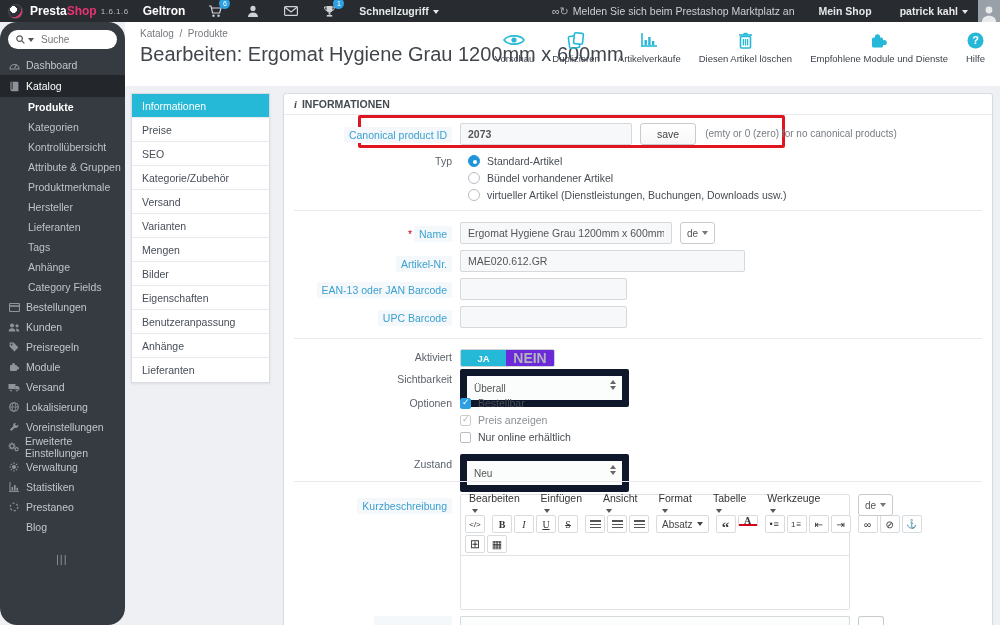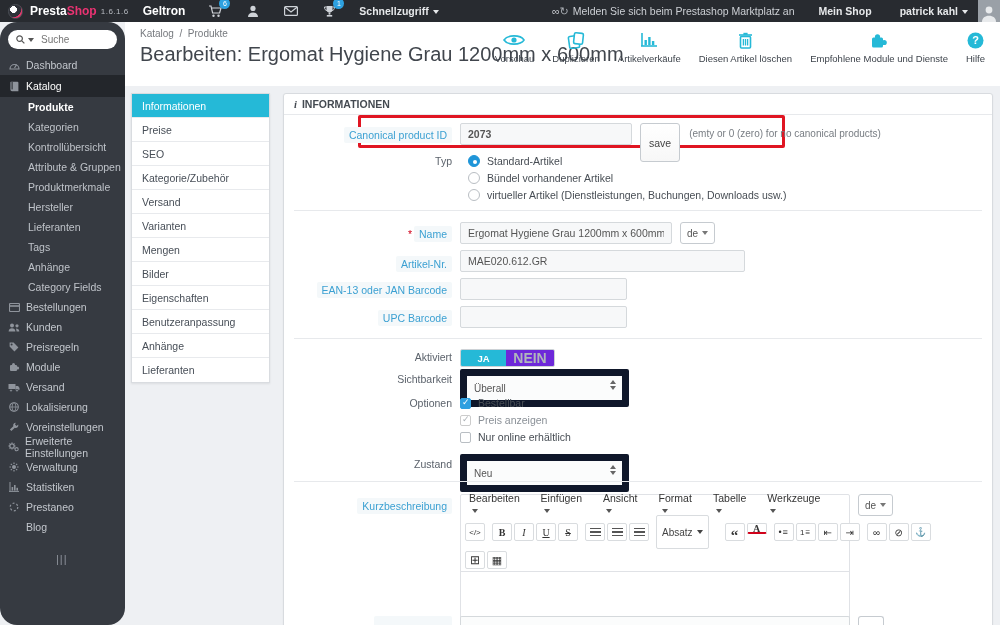--- a/index.html
+++ b/index.html
@@ -75,22 +75,22 @@
     border:1px solid #d8dbdf; border-radius:3px; box-shadow:0 1px 2px rgba(0,0,0,.06); }
   .panel-head { height:21px; line-height:21px; padding-left:10px; font-size:10.5px; font-weight:bold;
     color:#444a51; border-bottom:1px solid #e7e9ec; }
   .panel-head .info-i { font-family:"Liberation Serif", serif; font-weight:bold; font-style:italic; margin-right:5px; }
   .frow { position:absolute; left:4px; right:0; display:flex; align-items:flex-start; }
   .lbl { width:172px; text-align:right; padding-right:8px; font-size:10.5px; color:#5b626b; padding-top:4px; }
   .chip { display:inline-block; background:#f4f8fa; color:#3ba0d2; padding:2px 5px; border-radius:2px; }
   .req { color:#d0021b; margin-right:2px; }
   .txt-input { height:22px; border:1px solid #d5d9dc; border-radius:2px; background:#f7f8f9;
     font-size:10.5px; color:#555; padding:0 7px; font-family:"Liberation Sans", sans-serif; outline:none; }
-  .btn { height:39px; border:1px solid #c6cbd0; border-radius:3px; background:linear-gradient(#fff,#f7f7f7);
-    font-size:10.5px; color:#444; padding:0 8px; cursor:pointer; font-family:"Liberation Sans", sans-serif; }
+  .btn { height:22px; border:1px solid #c6cbd0; border-radius:3px; background:linear-gradient(#fff,#f7f7f7);
+    font-size:10.5px; color:#444; padding:0 16px; cursor:pointer; font-family:"Liberation Sans", sans-serif; }
   .hint { font-size:10px; color:#787d83; padding-top:5px; margin-left:9px; }
   .red-box { position:absolute; left:74px; top:21px; width:427px; height:33px;
     border:3px solid #e01522; border-radius:2px; }
   .divider { position:absolute; left:10px; right:10px; height:1px; background:#e7e9ec; }
 
   .radio-row { display:flex; align-items:center; margin-bottom:4px; height:13px; }
   .radio { width:12px; height:12px; border-radius:50%; border:1px solid #b9bec3; background:#fff; margin-right:7px; }
   .radio.sel { background:#1f95d8; border-color:#1f95d8; position:relative; }
   .radio.sel::after { content:""; position:absolute; left:4px; top:4px; width:4px; height:4px;
     border-radius:50%; background:#fff; }
@@ -144,21 +144,21 @@
   .tb-ul::before { content:"\2022\2261"; letter-spacing:1px; font-size:9px; }
   .tb-ol::before { content:"1\2261"; letter-spacing:1px; font-size:8px; }
   .tb-outdent::before { content:"\21E4"; }
   .tb-indent::before { content:"\21E5"; }
   .tb-link::before { content:"\221E"; }
   .tb-unlink::before { content:"\2298"; }
   .tb-anchor::before { content:"\2693"; font-size:9px; }
   .tb-table::before { content:"\229E"; font-size:12px; }
   .tb-image::before { content:"\25A6"; font-size:11px; }
   .ed-format { width:86px; height:18px; border:1px solid #d9dcdf; border-radius:2px; display:flex;
-    align-items:center; padding:16px 5px; font-size:10px; color:#444; margin-right:16px; justify-content:space-between; cursor:pointer; }
+    align-items:center; padding:8px 5px; font-size:10px; color:#444; margin-right:7px; justify-content:space-between; cursor:pointer; }
   .ed-content { border-top:1px solid #e0e2e6; height:54px; background:#fff; }
 
   .partial-chip { display:inline-block; width:78px; height:10px; background:#f4f8fa; border-radius:2px; }
   .partial-box { width:390px; height:10px; border:1px solid #d5d9dc; border-bottom:0;
     border-radius:2px 2px 0 0; background:#fbfcfc; }
   .partial-btn { width:26px; height:10px; border:1px solid #c6cbd0; border-bottom:0; border-radius:3px 3px 0 0; background:#fff; margin-left:8px; }
 </style>
 </head>
 <body>
 

